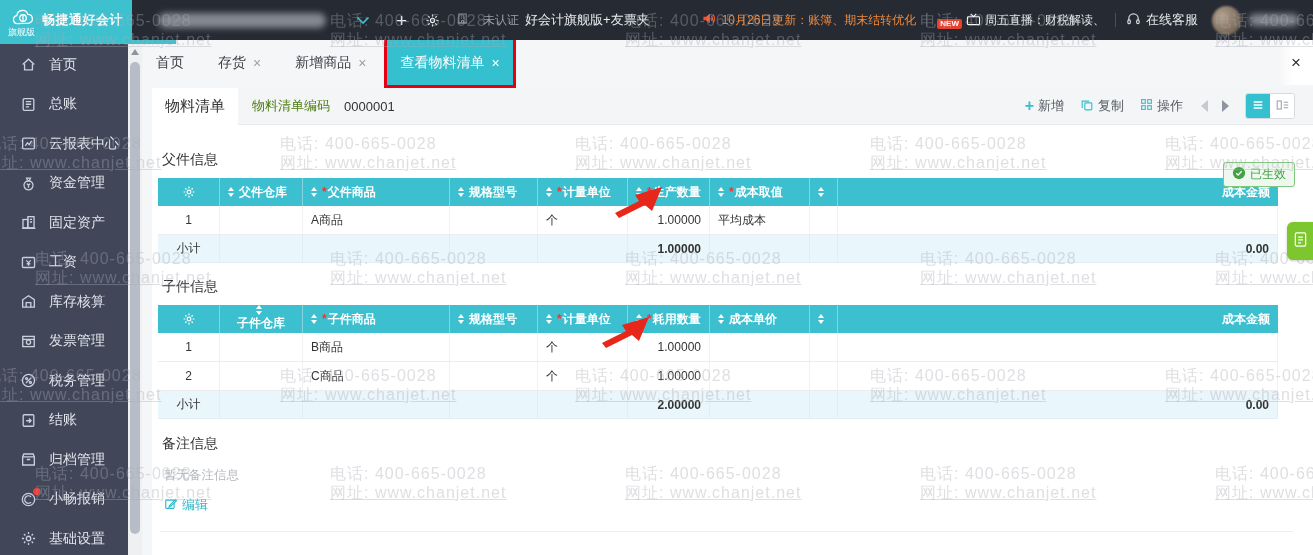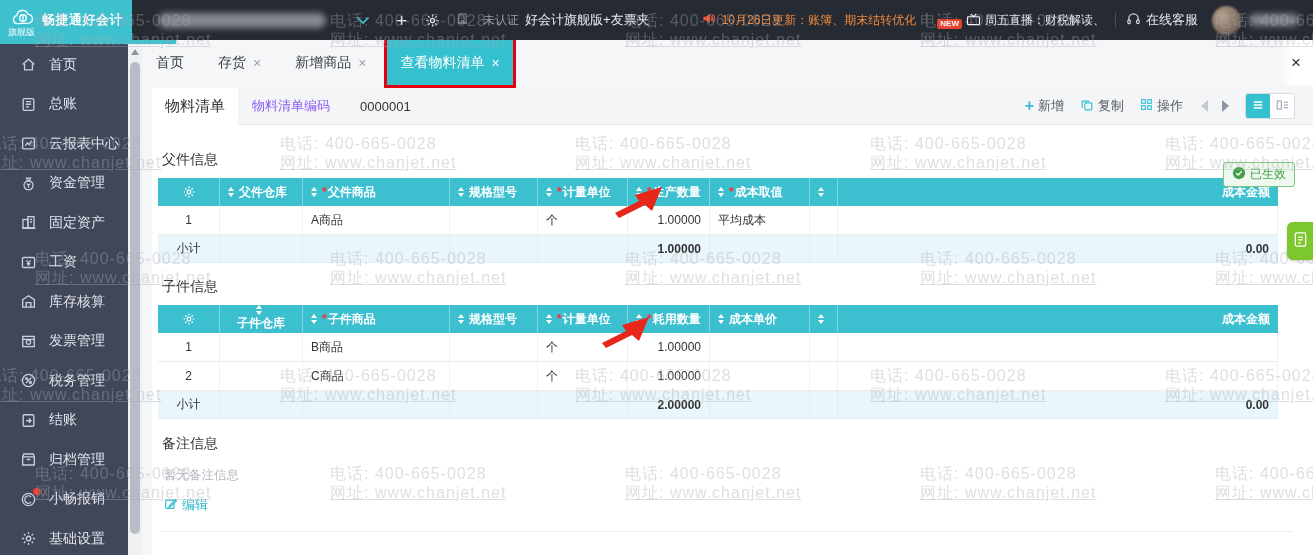--- a/index.html
+++ b/index.html
@@ -47,22 +47,22 @@
   .tabbar { height:45px; display:flex; align-items:stretch; padding-left:1px; position:relative; }
   .tab { display:flex; align-items:center; padding:0 13px; margin-right:8px; font-size:14px; color:#3c4046; cursor:pointer; white-space:nowrap; gap:7px; }
   .tab .tab-x { color:#9aa0a8; font-size:14px; line-height:1; cursor:pointer; }
   .tab.active { background:#35c0d0; color:#fff; outline:3px solid #e60012; outline-offset:0px; }
   .tab.active .tab-x { color:#fff; }
   .tab-close-strip { position:absolute; right:0; top:0; width:34px; height:45px; display:flex; align-items:center; justify-content:center; background:linear-gradient(to right, rgba(255,255,255,0), #fff 40%); font-size:17px; color:#2c2f35; cursor:pointer; }
 
   .panel { position:absolute; left:10px; right:0; top:48px; bottom:0; background:#fff; }
   .panel-head { height:37px; background:#f4f5f7; border-bottom:1px solid #e9ebee; display:flex; align-items:center; }
   .subtab { width:86px; height:37px; background:#fff; display:flex; align-items:center; justify-content:center; font-size:15px; color:#333; flex:none; cursor:pointer; }
-  .code-label { margin-left:14px; font-size:13px; color:#8b5cf6; }
-  .code-value { margin-left:30px; font-size:13px; color:#333; }
+  .code-label { margin-left:14px; font-size:13px; color:#4d7c0f; }
+  .code-value { margin-left:14px; font-size:13px; color:#333; }
   .head-tools { margin-left:auto; display:flex; align-items:center; padding-right:18px; gap:16px; }
   .tool-btn { display:flex; align-items:center; gap:4px; font-size:13px; color:#555a61; cursor:pointer; }
   .tool-plus { color:#35bfd0; font-size:16px; font-weight:bold; line-height:1; }
   .pg { display:flex; align-items:center; gap:14px; margin-left:2px; }
   .pg-prev { width:0; height:0; border-top:6px solid transparent; border-bottom:6px solid transparent; border-right:7px solid #c5cad2; cursor:pointer; }
   .pg-next { width:0; height:0; border-top:6px solid transparent; border-bottom:6px solid transparent; border-left:7px solid #8f95a0; cursor:pointer; }
   .view-toggle { display:flex; border:1px solid #d7dbe1; border-radius:3px; overflow:hidden; }
   .vt-btn { width:24px; height:24px; display:flex; align-items:center; justify-content:center; background:#fff; cursor:pointer; }
   .vt-btn.active { background:#35c0d0; }
 

